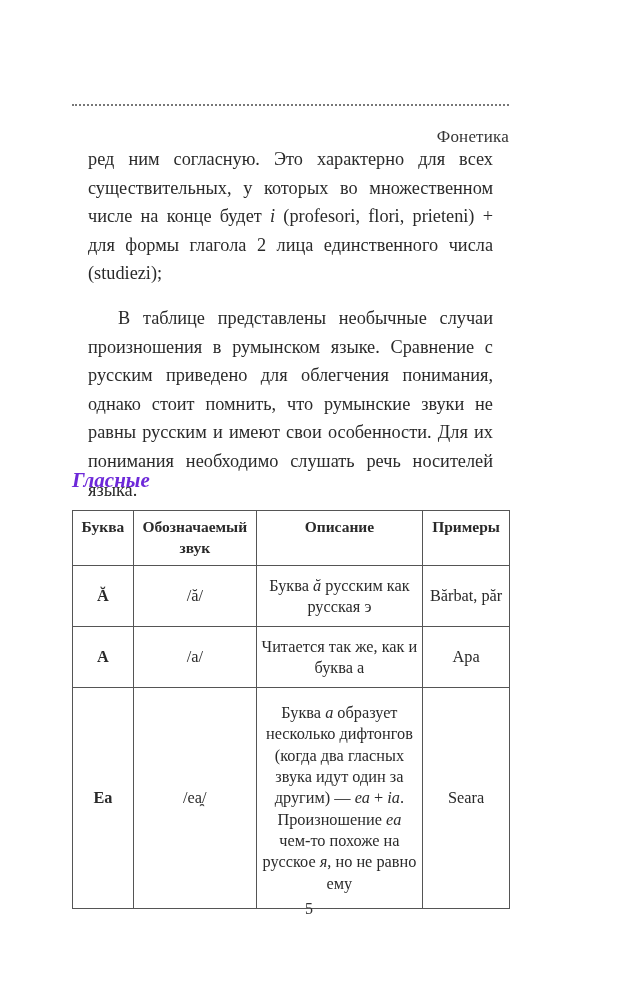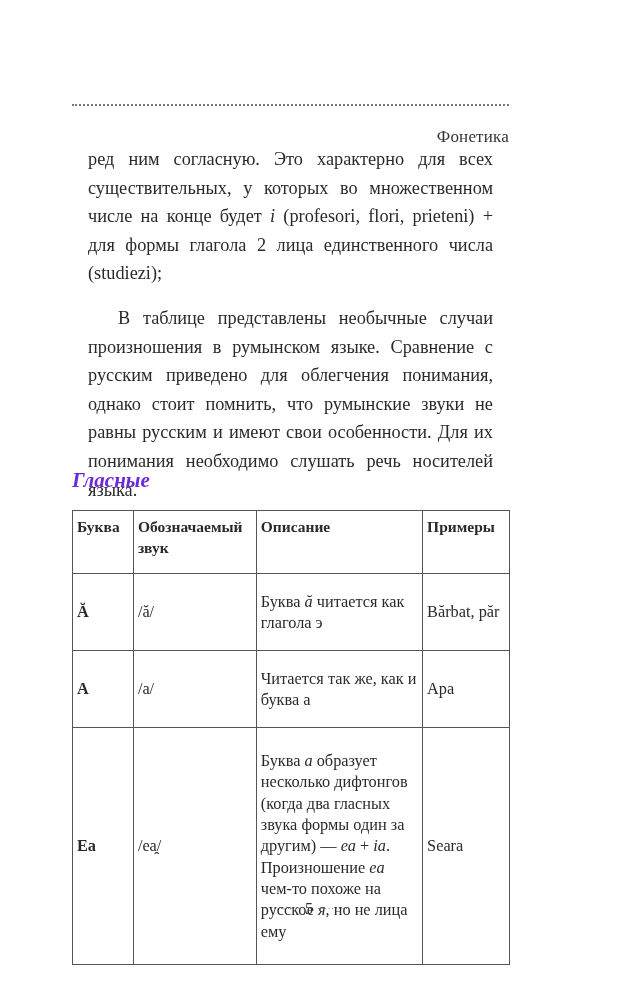--- a/index.html
+++ b/index.html
@@ -10,21 +10,21 @@
   .head-rule { position: absolute; left: 72px; top: 104px; width: 437px; height: 0;
                border-top: 2px dotted #777; }
   .body-text { position: absolute; left: 72px; top: 129px; width: 437px;
                font-size: 18.3px; line-height: 28.6px; text-align: justify; color: #2a2a2a; }
   .body-text p { margin: 16px; font-family: Liberation Serif, serif; }
   .indent { text-indent: 30px; }
   .table-title { position: absolute; left: 72px; top: 468px; width: 437px; text-align: left;
                  font-size: 21px; font-style: italic; font-weight: bold; color: #6d28d9; }
   table.vowels { position: absolute; left: 72px; top: 510px; width: 438px;
                  border-collapse: collapse; font-size: 16.3px; line-height: 21.3px; color: #2a2a2a; }
-  table.vowels td, table.vowels th { border: 1.3px solid #555; text-align: left; padding: 12px 4px; }
+  table.vowels td, table.vowels th { border: 1.3px solid #555; text-align: center; padding: 4px 4px; }
   table.vowels th { font-weight: bold; vertical-align: top; padding-top: 5px; height: 45px; font-size: 15.5px; }
   table.vowels td.letter { font-weight: bold; }
   .c1 { width: 52px; } .c2 { width: 114px; margin-top: 20px; } .c3 { width: 158px; } .c4 { width: 78px; }
   tr.r1 td { height: 52px; } tr.r2 td { height: 52px; } tr.r3 td { height: 212px; }
   .page-number { position: absolute; left: 247px; top: 900px; width: 124px; text-align: center;
                  font-size: 16px; color: #333; }
   .dots { letter-spacing: 0.5px; font-size: 9px; vertical-align: 3px; color: #555; }
 </style>
 </head>
 <body>
@@ -45,33 +45,33 @@
       <th class="c1">Буква</th>
       <th class="c2">Обозначаемый звук</th>
       <th class="c3">Описание</th>
       <th class="c4">Примеры</th>
     </tr>
   </thead>
   <tbody id="tbody">
       <tr class="r1">
         <td class="letter">Ă</td>
         <td class="sound">/ă/</td>
-        <td class="desc"><span>Буква </span><i>ă</i><span> читается как глагола э</span></td>
+        <td class="desc"><span>Буква </span><i>ă</i><span> русским как русская э</span></td>
         <td class="ex">Bărbat, păr</td>
       </tr>
       <tr class="r2">
         <td class="letter">A</td>
         <td class="sound">/a/</td>
         <td class="desc"><span>Читается так же, как и буква а</span></td>
         <td class="ex">Apa</td>
       </tr>
       <tr class="r3">
         <td class="letter">Ea</td>
         <td class="sound">/ea̯/</td>
-        <td class="desc"><span>Буква </span><i>a</i><span> образует несколько дифтонгов (когда два гласных звука формы один за другим) — </span><i>ea</i><span> + </span><i>ia</i><span>. Произношение </span><i>ea</i><span> чем-то похоже на русское </span><i>я</i><span>, но не лица ему</span></td>
+        <td class="desc"><span>Буква </span><i>a</i><span> образует несколько дифтонгов (когда два гласных звука идут один за другим) — </span><i>ea</i><span> + </span><i>ia</i><span>. Произношение </span><i>ea</i><span> чем-то похоже на русское </span><i>я</i><span>, но не равно ему</span></td>
         <td class="ex">Seara</td>
       </tr>
     </tbody>
 </table>
 
 <div class="page-number">
   <span class="dots">·········</span>
   <span>5</span>
   <span class="dots">·········</span>
 </div>

